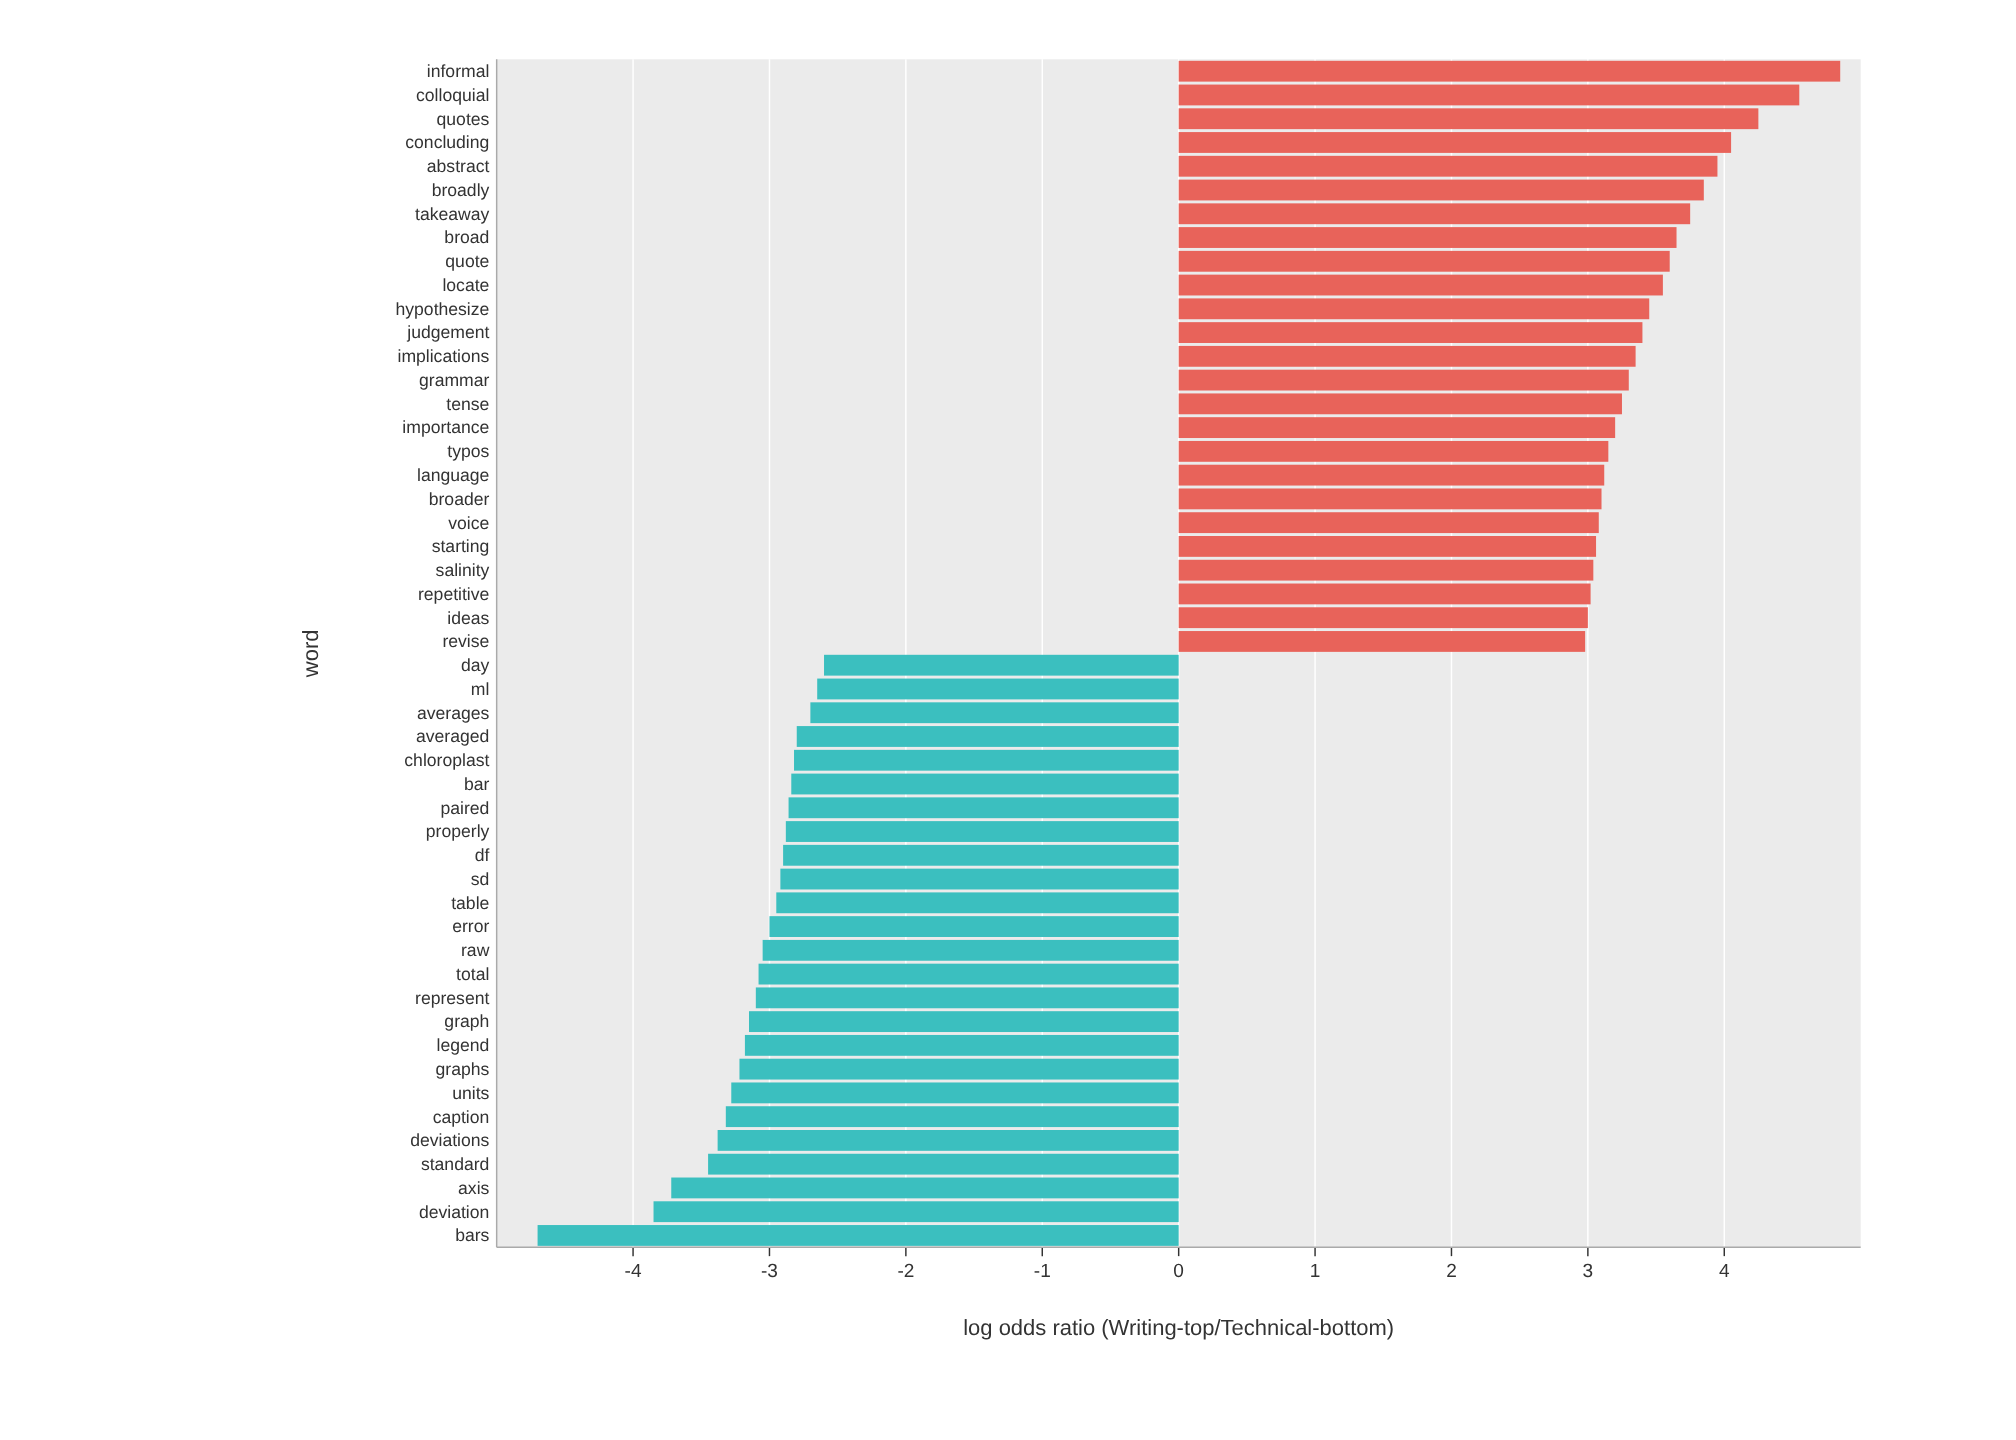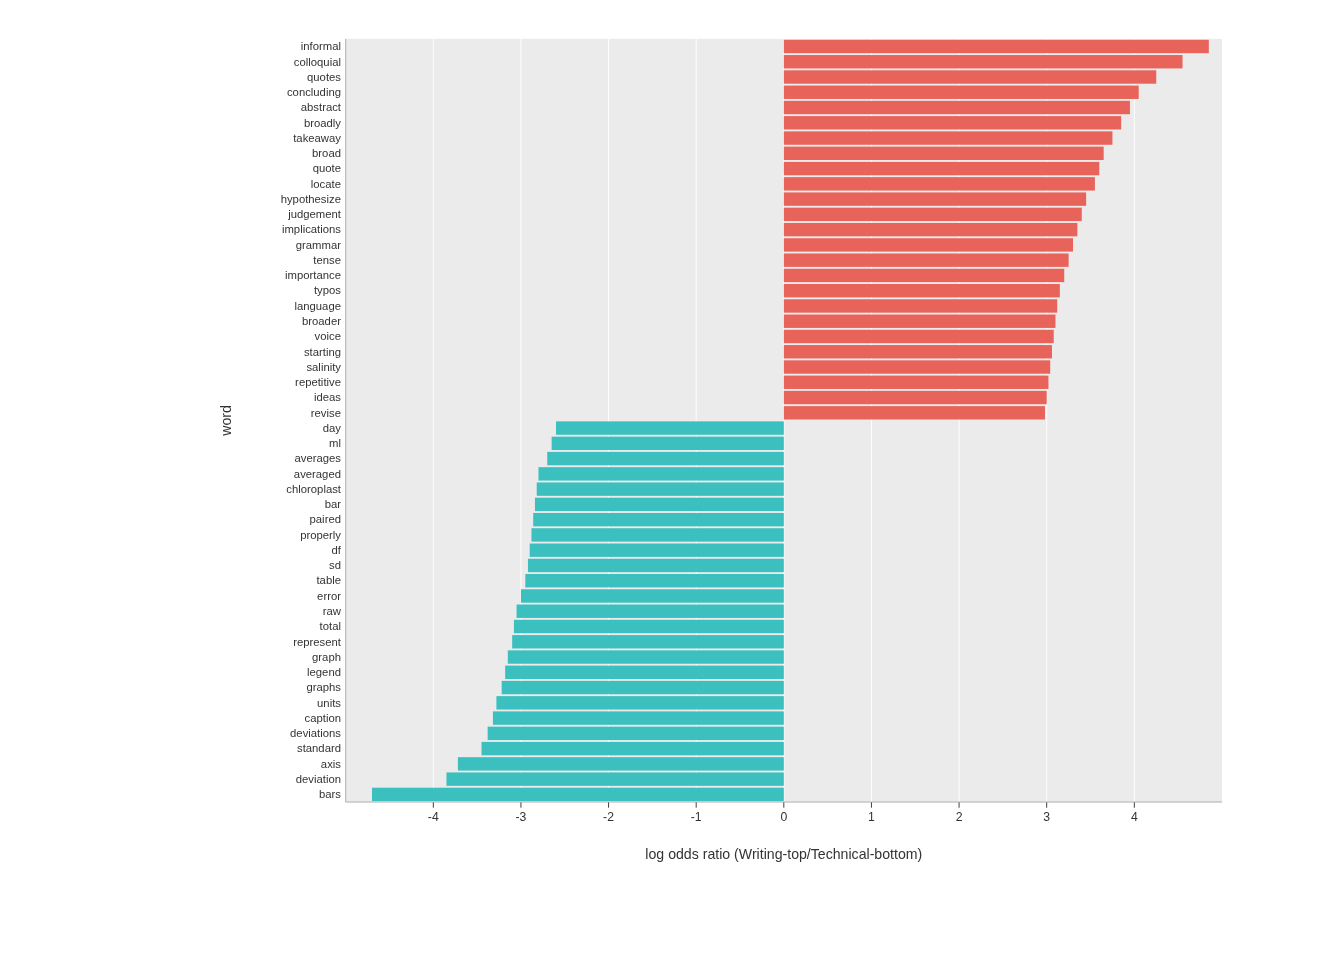--- a/index.html
+++ b/index.html
@@ -7,21 +7,21 @@
       background: white;
       font-family: Arial, sans-serif;
       width: 1344px;
       height: 960px;
       overflow: hidden;
     }
     .chart-container {
       width: 1344px;
       height: 960px;
       position: relative;
-      padding: 20px 60px 92px 180px;
+      padding: 20px 60px 60px 180px;
     }
     svg {
       width: 100%;
       height: 100%;
     }
   </style>
 </head>
 <body>
 
 <div class="chart-container">

